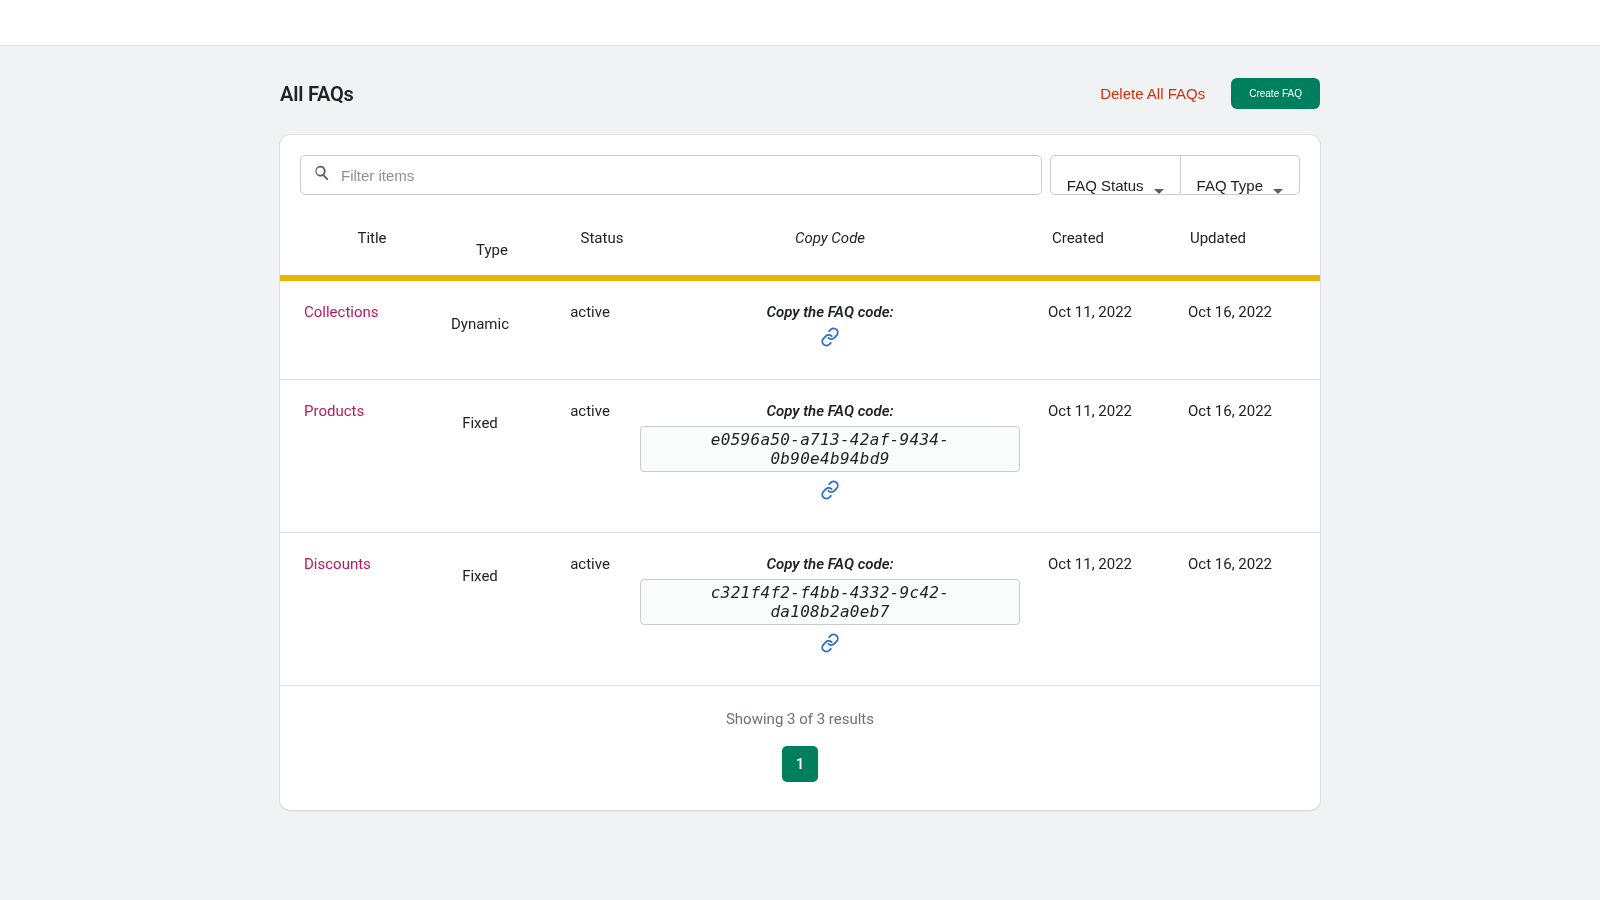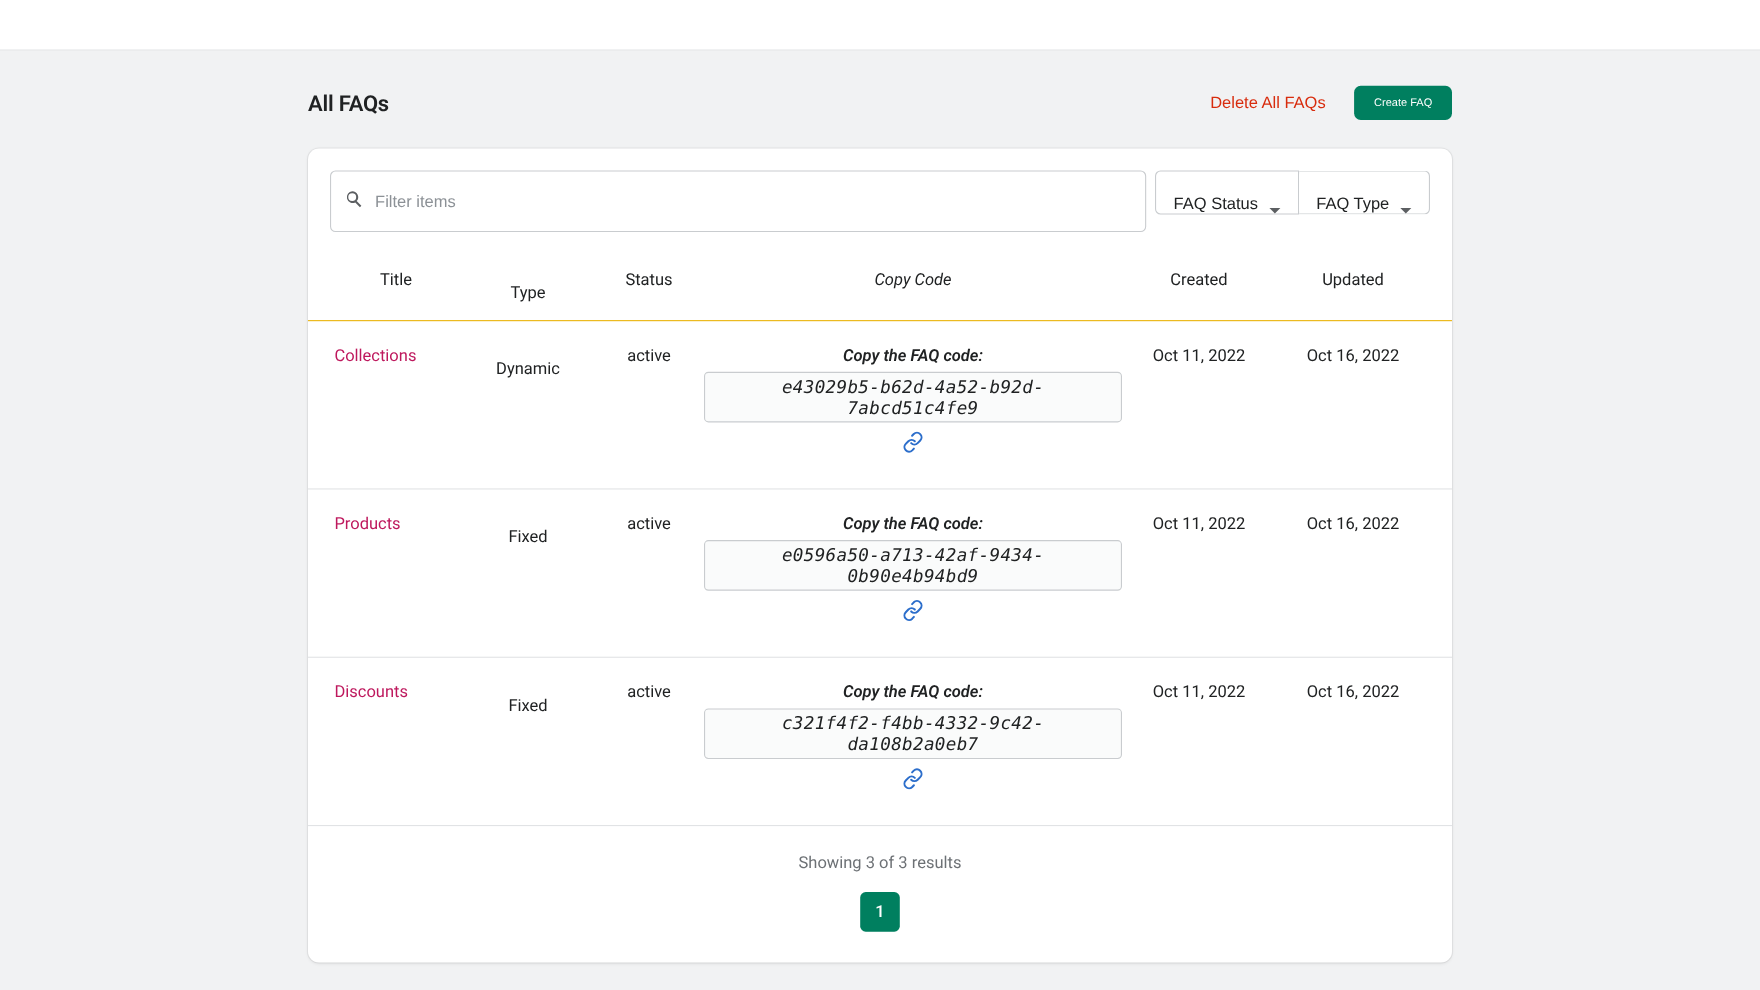--- a/index.html
+++ b/index.html
@@ -61,21 +61,21 @@
       gap: 8px;
       padding: 20px;
     }
     .search-wrap {
       flex: 1;
       display: flex;
       align-items: center;
       border: 1px solid #c9cccf;
       border-radius: 5px;
       padding: 0 12px;
-      height: 56px;
+      height: 40px;
       background: #fff;
     }
     .search-wrap svg { width: 18px; height: 18px; fill: #5c5f62; flex-shrink: 0; }
     .search-input {
       border: none;
       outline: none;
       flex: 1;
       font-size: 15px;
       padding: 0 10px;
       background: transparent;
@@ -99,22 +99,22 @@
     .filter-group .filter-btn:first-child { border-top-right-radius: 0; border-bottom-right-radius: 0; }
     .filter-group .filter-btn:last-child { border-top-left-radius: 0; border-bottom-left-radius: 0; border-left: none; }
     .caret {
       width: 0; height: 0;
       border-left: 5px solid transparent;
       border-right: 5px solid transparent;
       border-top: 5px solid #5c5f62;
     }
     .thead {
       display: flex;
-      padding: 14px 20px 16px;
-      border-bottom: 1px solid #eab308;
+      padding: 14px 32px 16px;
+      border-bottom: 6px solid #eab308;
       color: #202223;
       font-size: 15px;
     }
     .row {
       display: flex;
       padding: 22px 20px 28px;
       border-bottom: 1px solid #e1e3e5;
       align-items: flex-start;
     }
     .col-title   { width: 120px; text-align: center; }
@@ -206,21 +206,20 @@
       <div class="col-created">Created</div>
       <div class="col-updated">Updated</div>
     </div>
 
     <div class="row">
       <div class="col-title"><a class="link">Collections</a></div>
       <div class="col-type">Dynamic</div>
       <div class="col-status">active</div>
       <div class="col-copy">
         <div class="copy-label">Copy the FAQ code:</div>
-        <div class="code-box">e43029b5-b62d-4a52-b92d-7abcd51c4fe9</div>
         <div><span class="link-icon">
           <svg viewBox="0 0 24 24" fill="none" stroke="#2c6ecb" stroke-width="2.2" stroke-linecap="round" stroke-linejoin="round">
                 <path d="M10 13a5 5 0 0 0 7.07 0l2.83-2.83a5 5 0 0 0-7.07-7.07L11 5"></path>
                 <path d="M14 11a5 5 0 0 0-7.07 0L4.1 13.83a5 5 0 0 0 7.07 7.07L13 19"></path>
               </svg>
         </span></div>
       </div>
       <div class="col-created">Oct 11, 2022</div>
       <div class="col-updated">Oct 16, 2022</div>
     </div>

